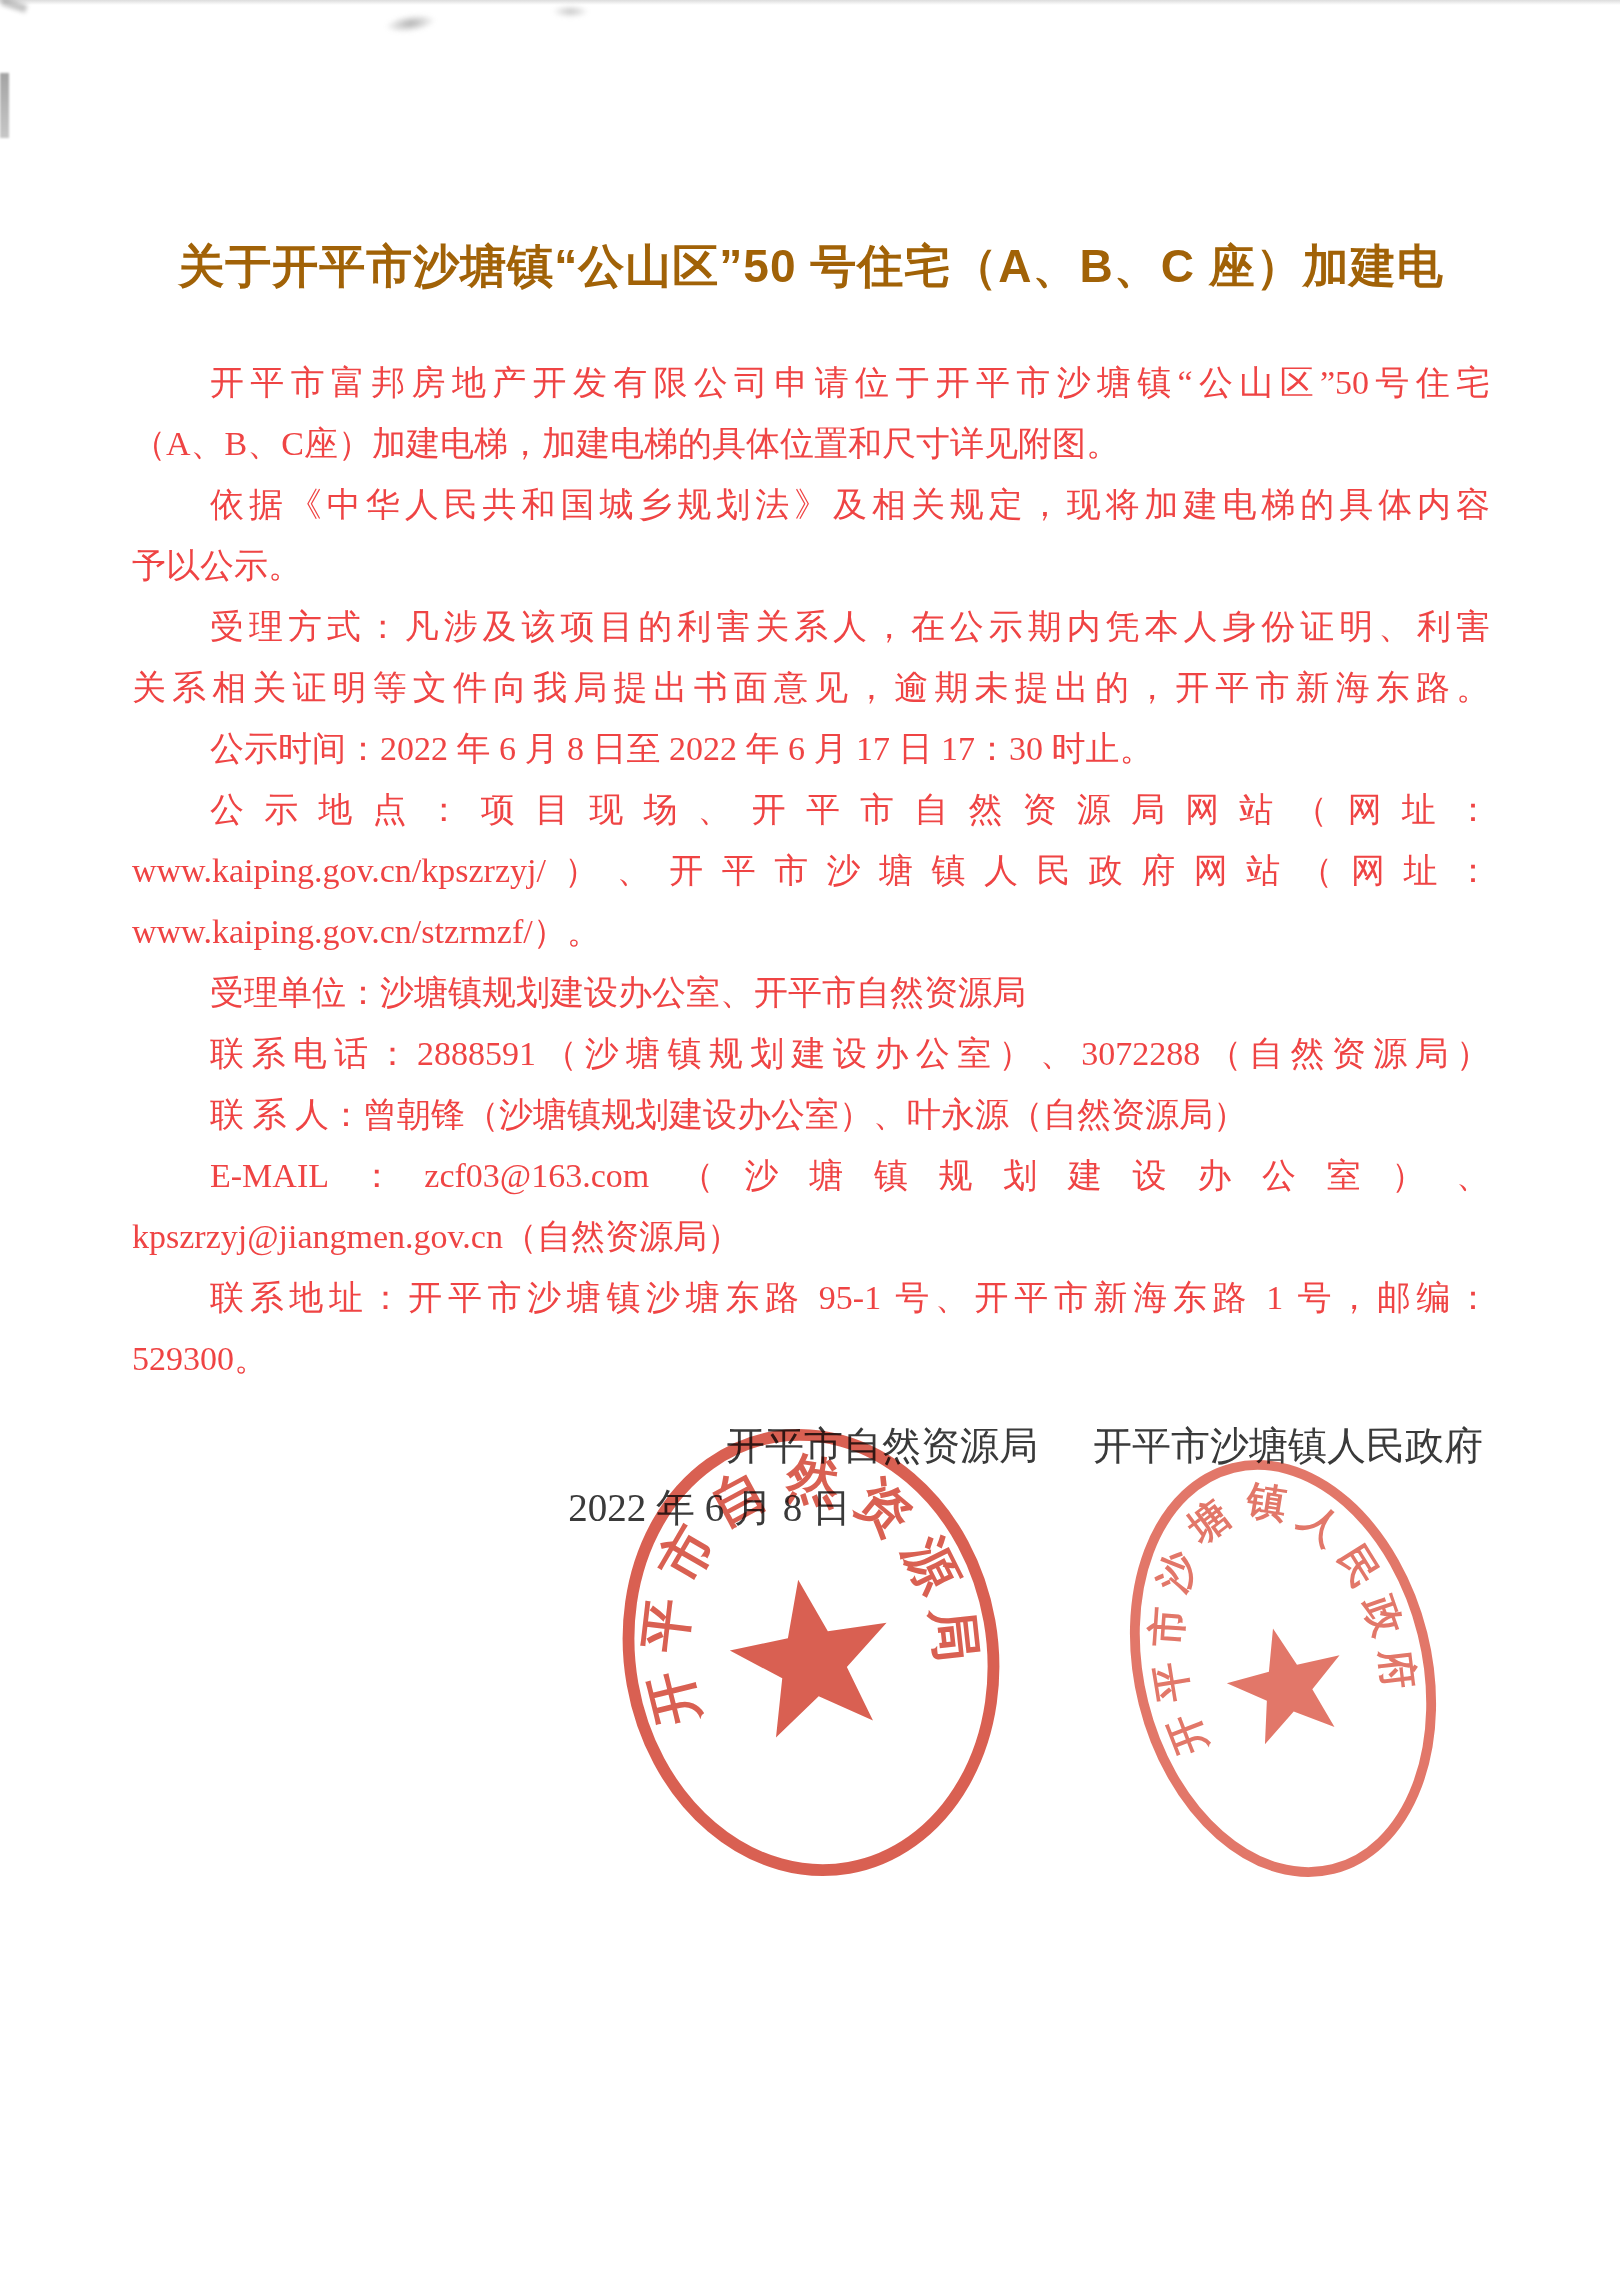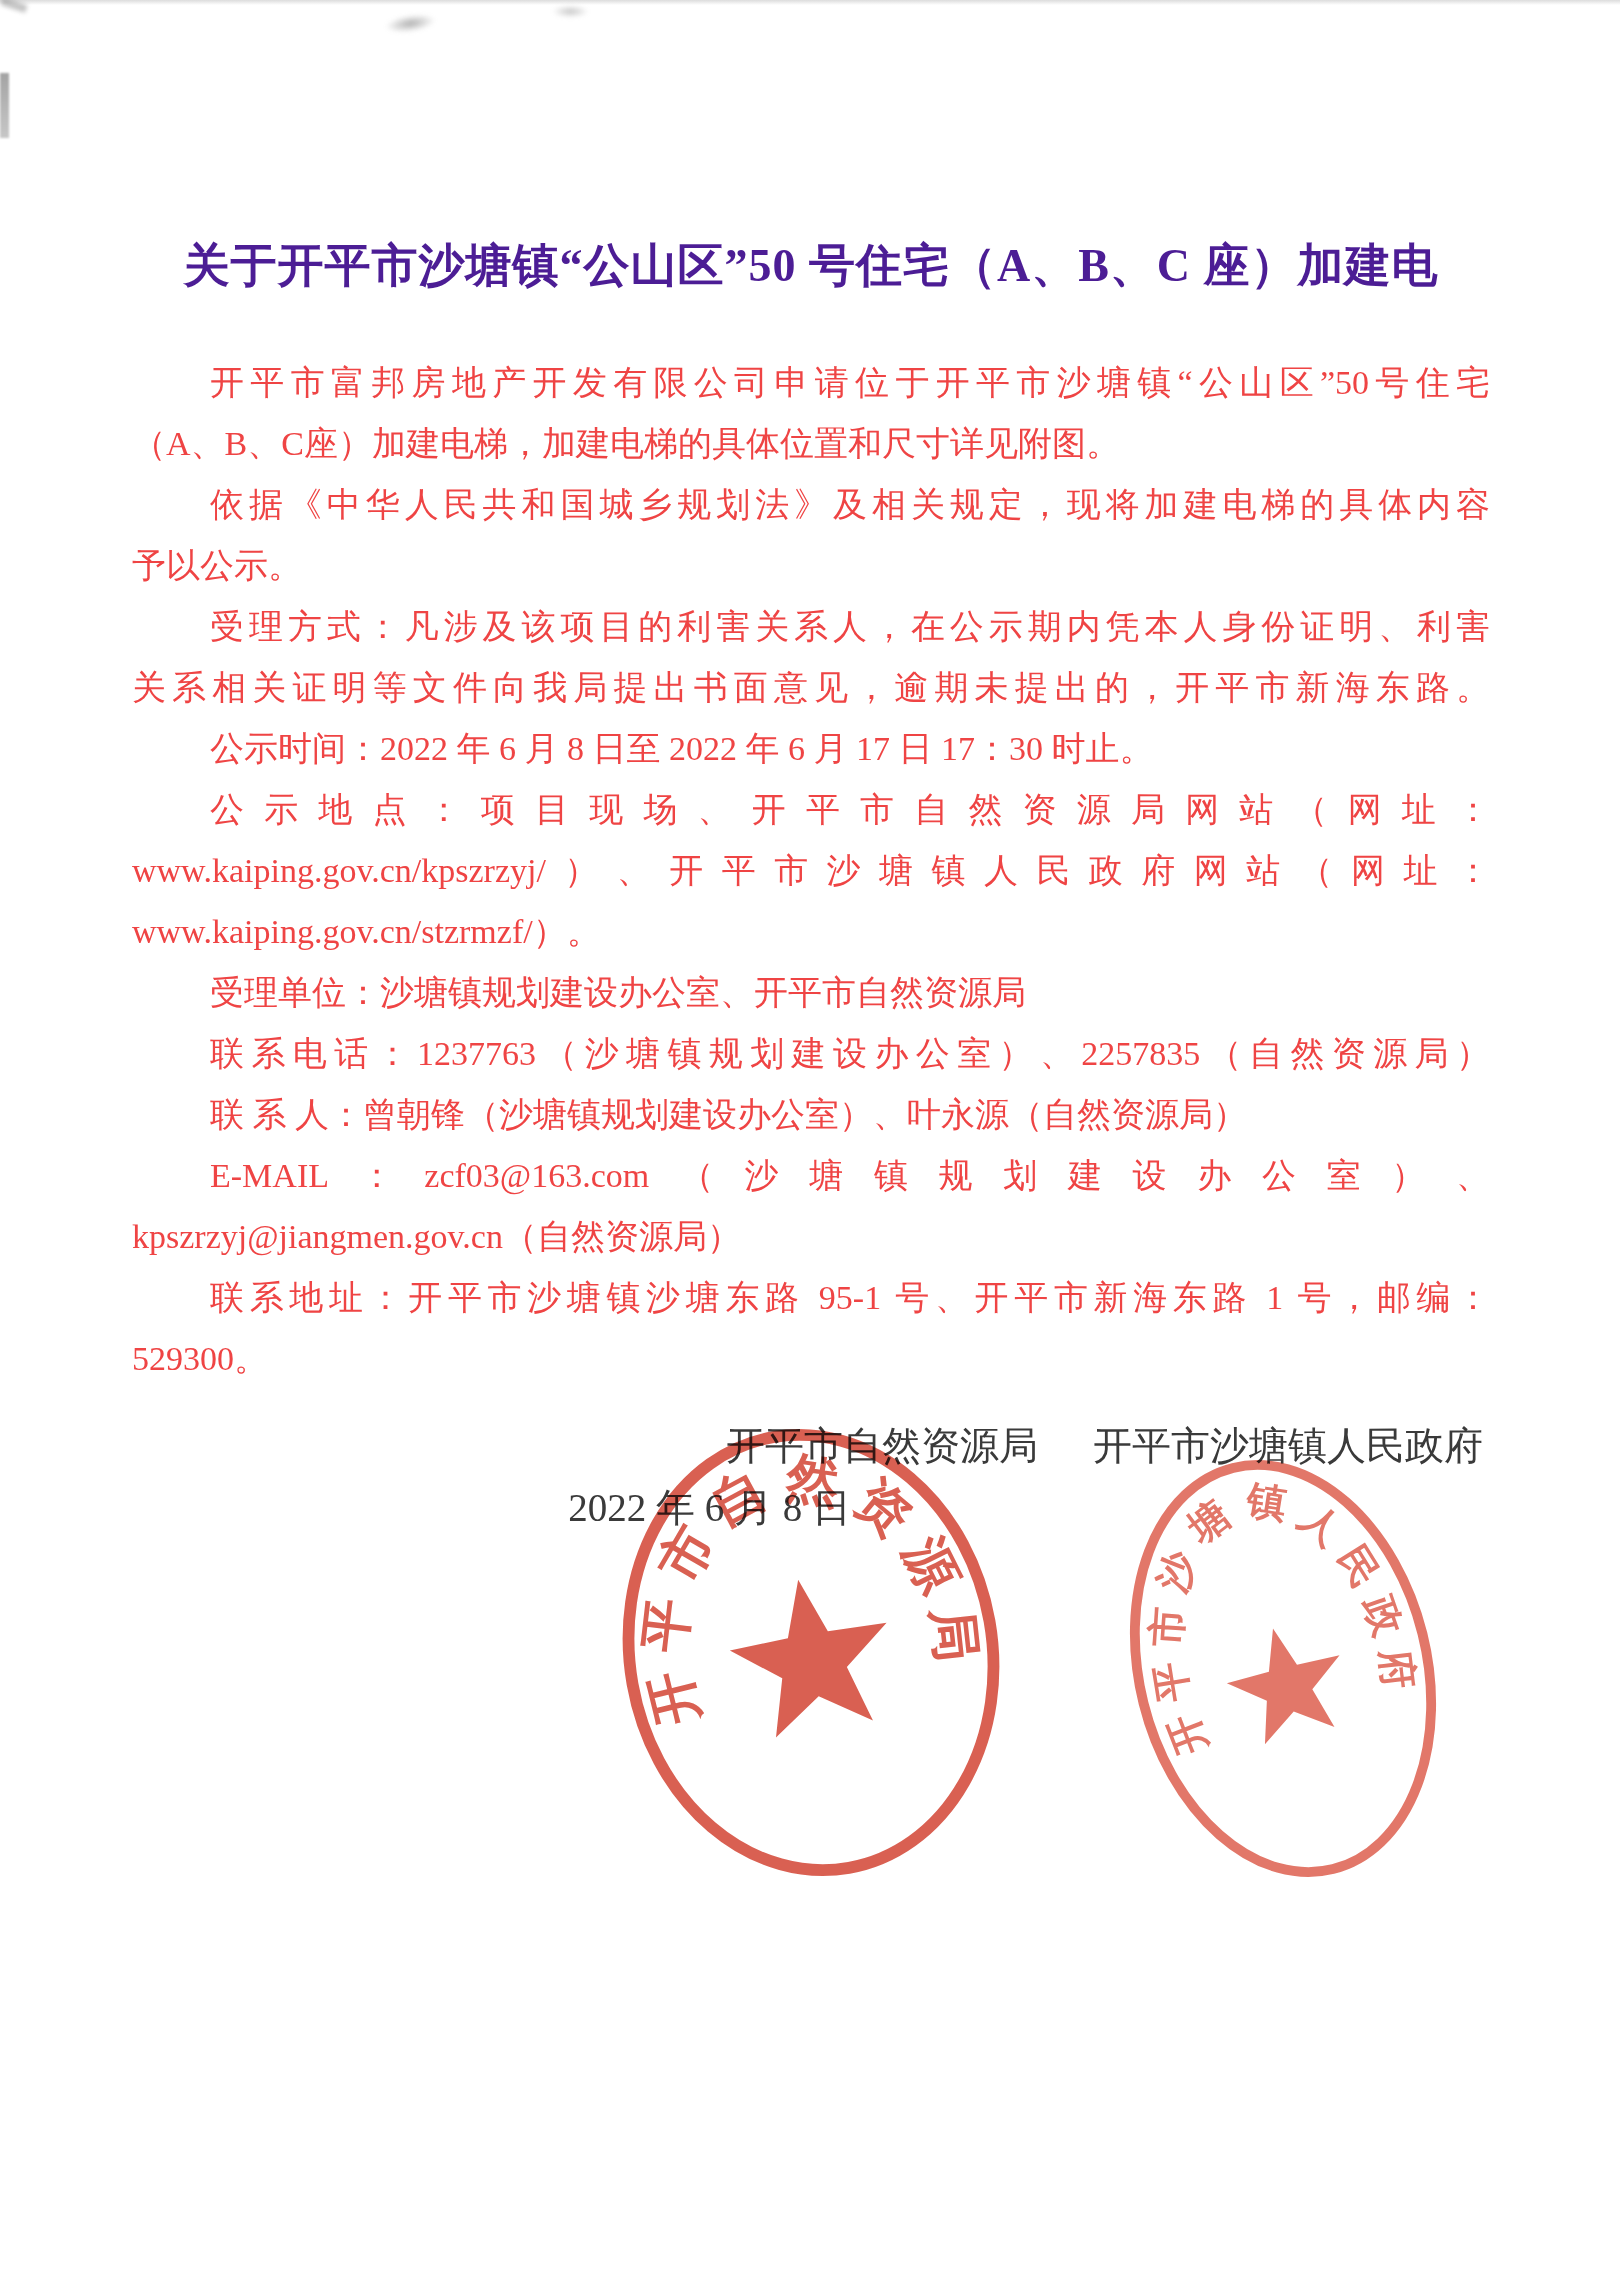--- a/index.html
+++ b/index.html
@@ -22,25 +22,25 @@
     filter:blur(2px);}
   .leftmark{position:absolute;left:0;top:73px;width:8.8px;height:65px;
     background:linear-gradient(#5a5a5a,#9a9a9a);filter:blur(1px);opacity:.55;}
   .cornermark{position:absolute;left:1px;top:1px;width:25.5px;height:7.8px;
     background:#6f6f6f;filter:blur(2px);opacity:.4;transform:rotate(18deg);}
 
   
   .title{
     margin:221px 130px 0 132px;
     text-align:center;
-    font-family:Liberation Serif, serif;
+    font-family:Liberation Sans, sans-serif;
     font-weight:bold;
     font-size:46px;
     line-height:90px;
-    color:#4c1d95;
+    color:#a16207;
     letter-spacing:1px;
   }
   
   .body{
     margin:41px 130px 0 132px;
     font-size:34px;
     line-height:61px;
     color:#ef4444;
   }
   .line{white-space:nowrap;}
@@ -109,21 +109,21 @@
     <div class="line">（A、B、C座）加建电梯，加建电梯的具体位置和尺寸详见附图。</div>
     <div class="line indent stretch">依据《中华人民共和国城乡规划法》及相关规定，现将加建电梯的具体内容</div>
     <div class="line">予以公示。</div>
     <div class="line indent stretch">受理方式：凡涉及该项目的利害关系人，在公示期内凭本人身份证明、利害</div>
     <div class="line stretch">关系相关证明等文件向我局提出书面意见，逾期未提出的，开平市新海东路。</div>
     <div class="line indent">公示时间：2022 年 6 月 8 日至 2022 年 6 月 17 日 17：30 时止。</div>
     <div class="line indent stretch">公示地点：项目现场、开平市自然资源局网站（网址：</div>
     <div class="line stretch">www.kaiping.gov.cn/kpszrzyj/）、开平市沙塘镇人民政府网站（网址：</div>
     <div class="line">www.kaiping.gov.cn/stzrmzf/）。</div>
     <div class="line indent">受理单位：沙塘镇规划建设办公室、开平市自然资源局</div>
-    <div class="line indent stretch">联系电话：1237763（沙塘镇规划建设办公室）、2257835（自然资源局）</div>
+    <div class="line indent stretch">联系电话：2888591（沙塘镇规划建设办公室）、3072288（自然资源局）</div>
     <div class="line indent">联 系 人：曾朝锋（沙塘镇规划建设办公室）、叶永源（自然资源局）</div>
     <div class="line indent stretch">E-MAIL：zcf03@163.com（沙塘镇规划建设办公室）、</div>
     <div class="line">kpszrzyj@jiangmen.gov.cn（自然资源局）</div>
     <div class="line indent stretch">联系地址：开平市沙塘镇沙塘东路 95-1 号、开平市新海东路 1 号，邮编：</div>
     <div class="line">529300。</div>
   </div>
 
   <div class="sig-row">
     <span>开平市自然资源局</span>
     <span>开平市沙塘镇人民政府</span>

